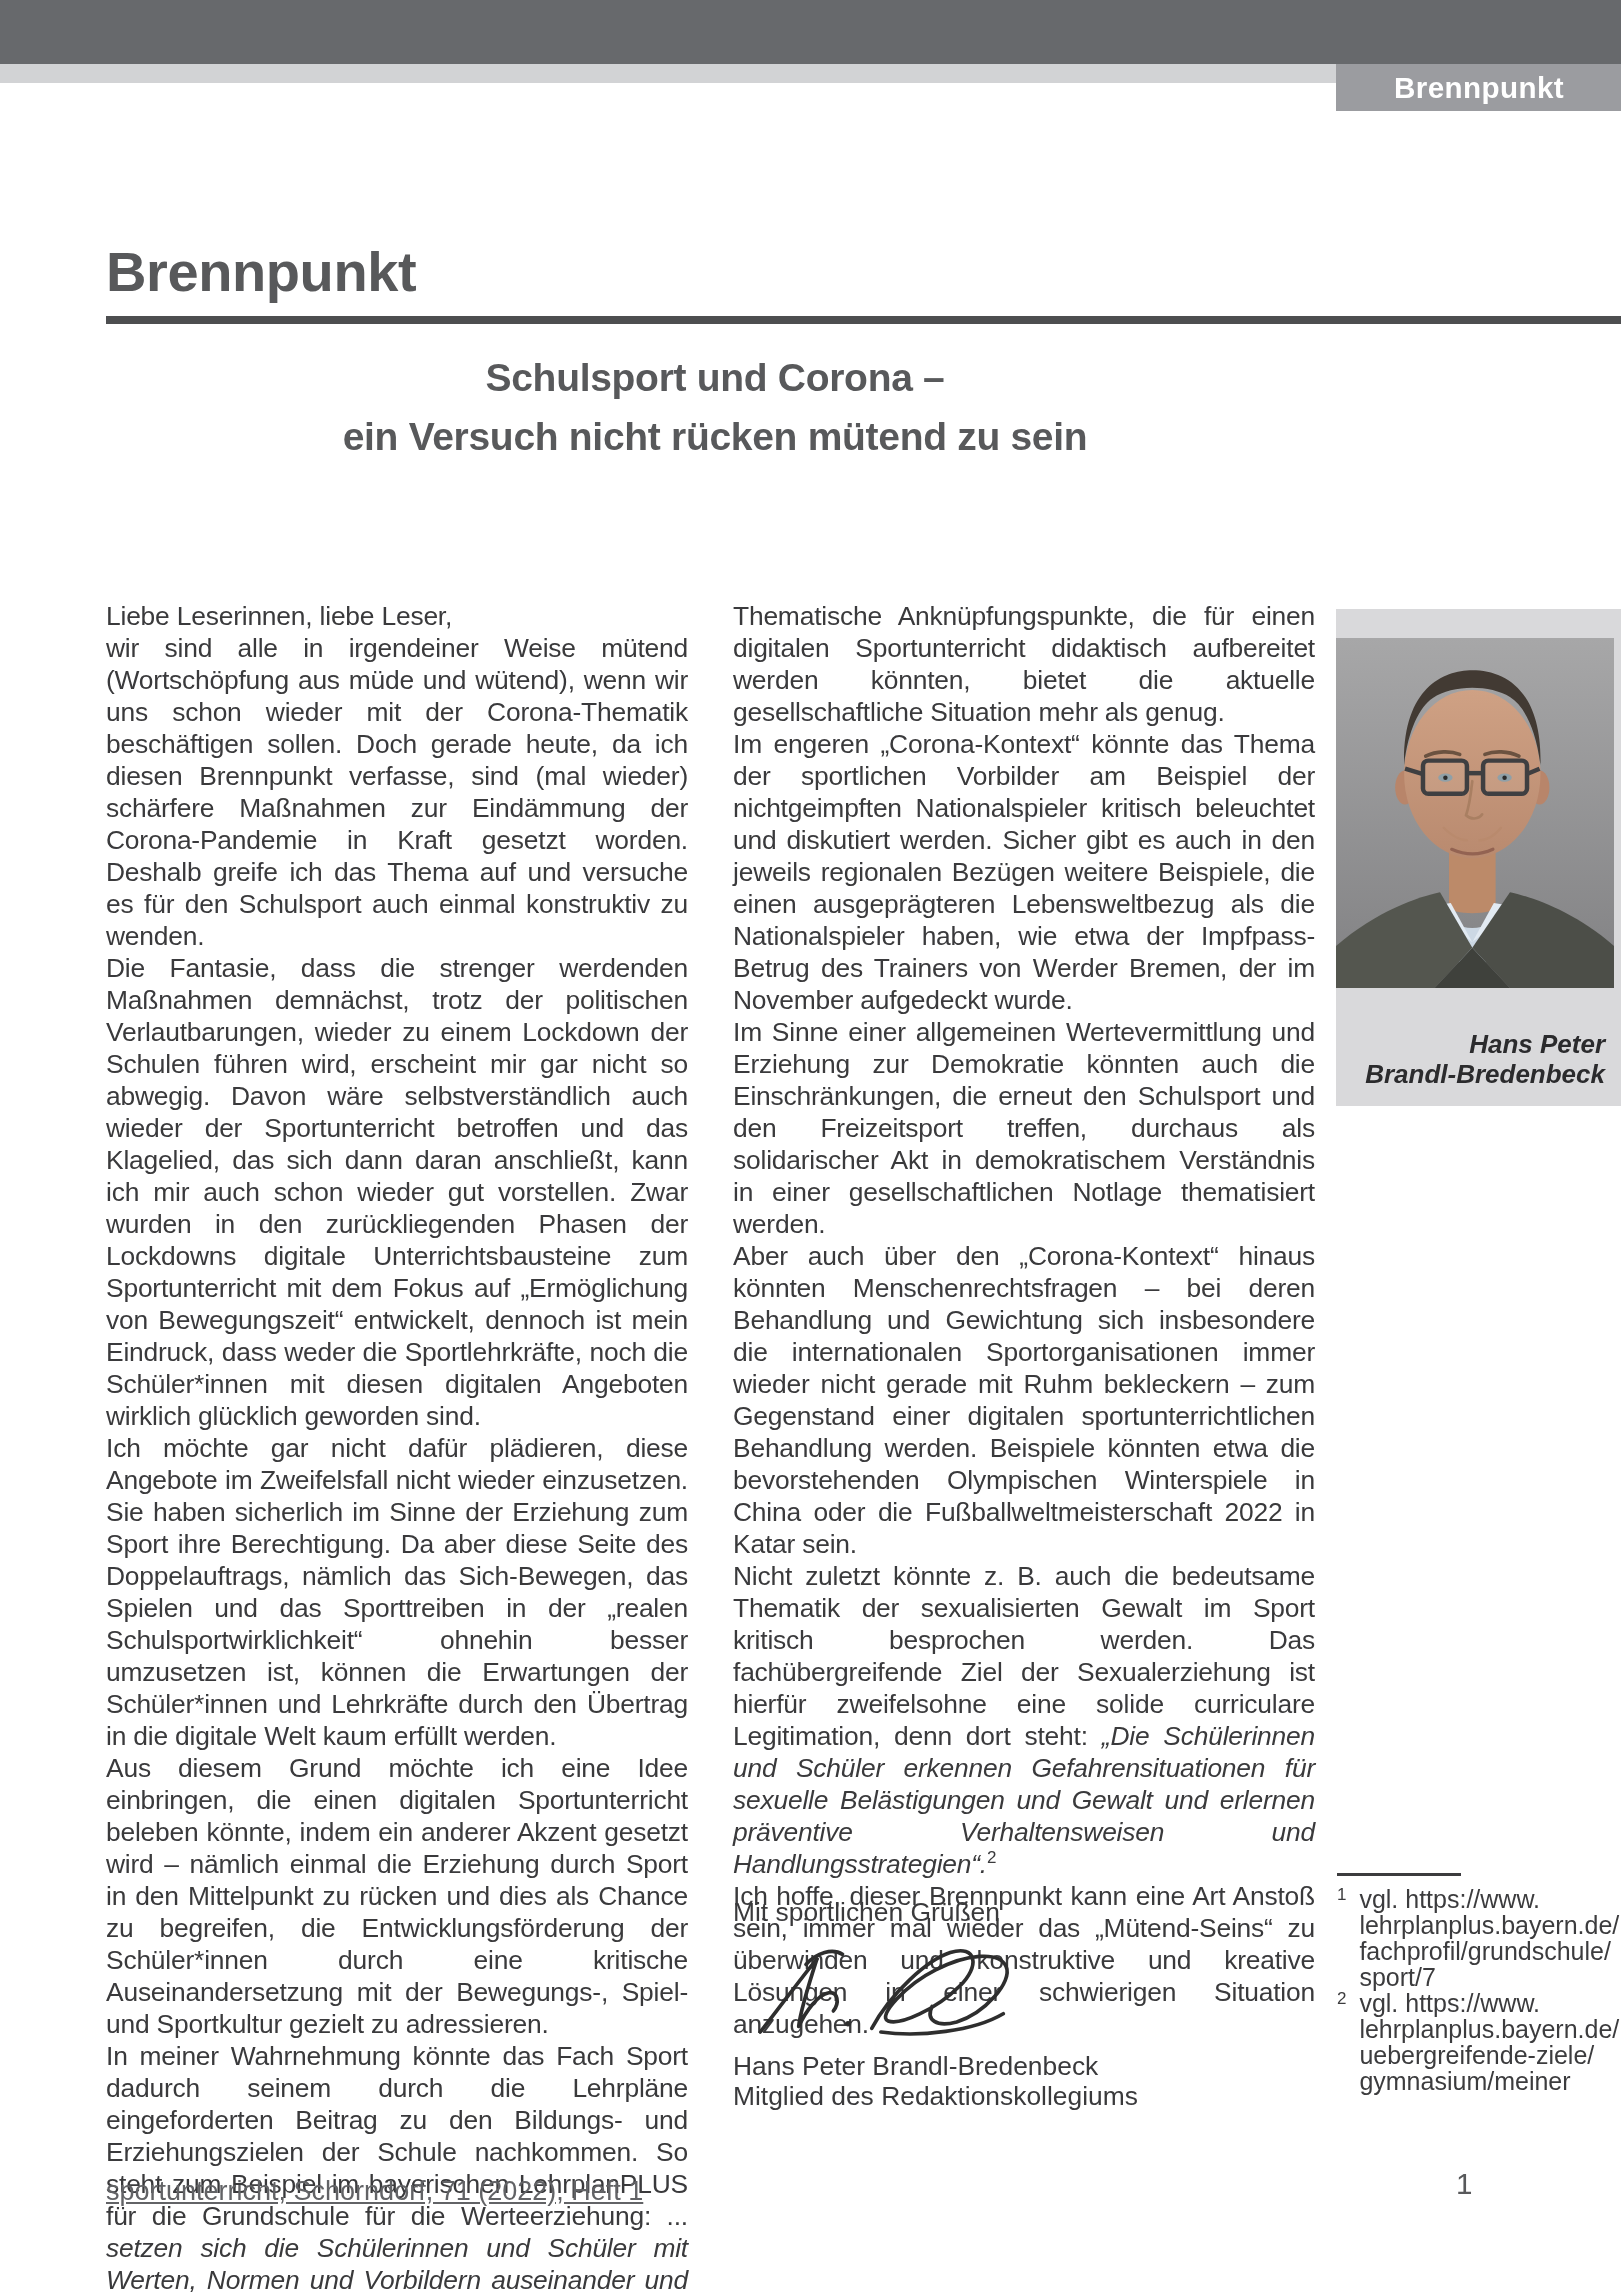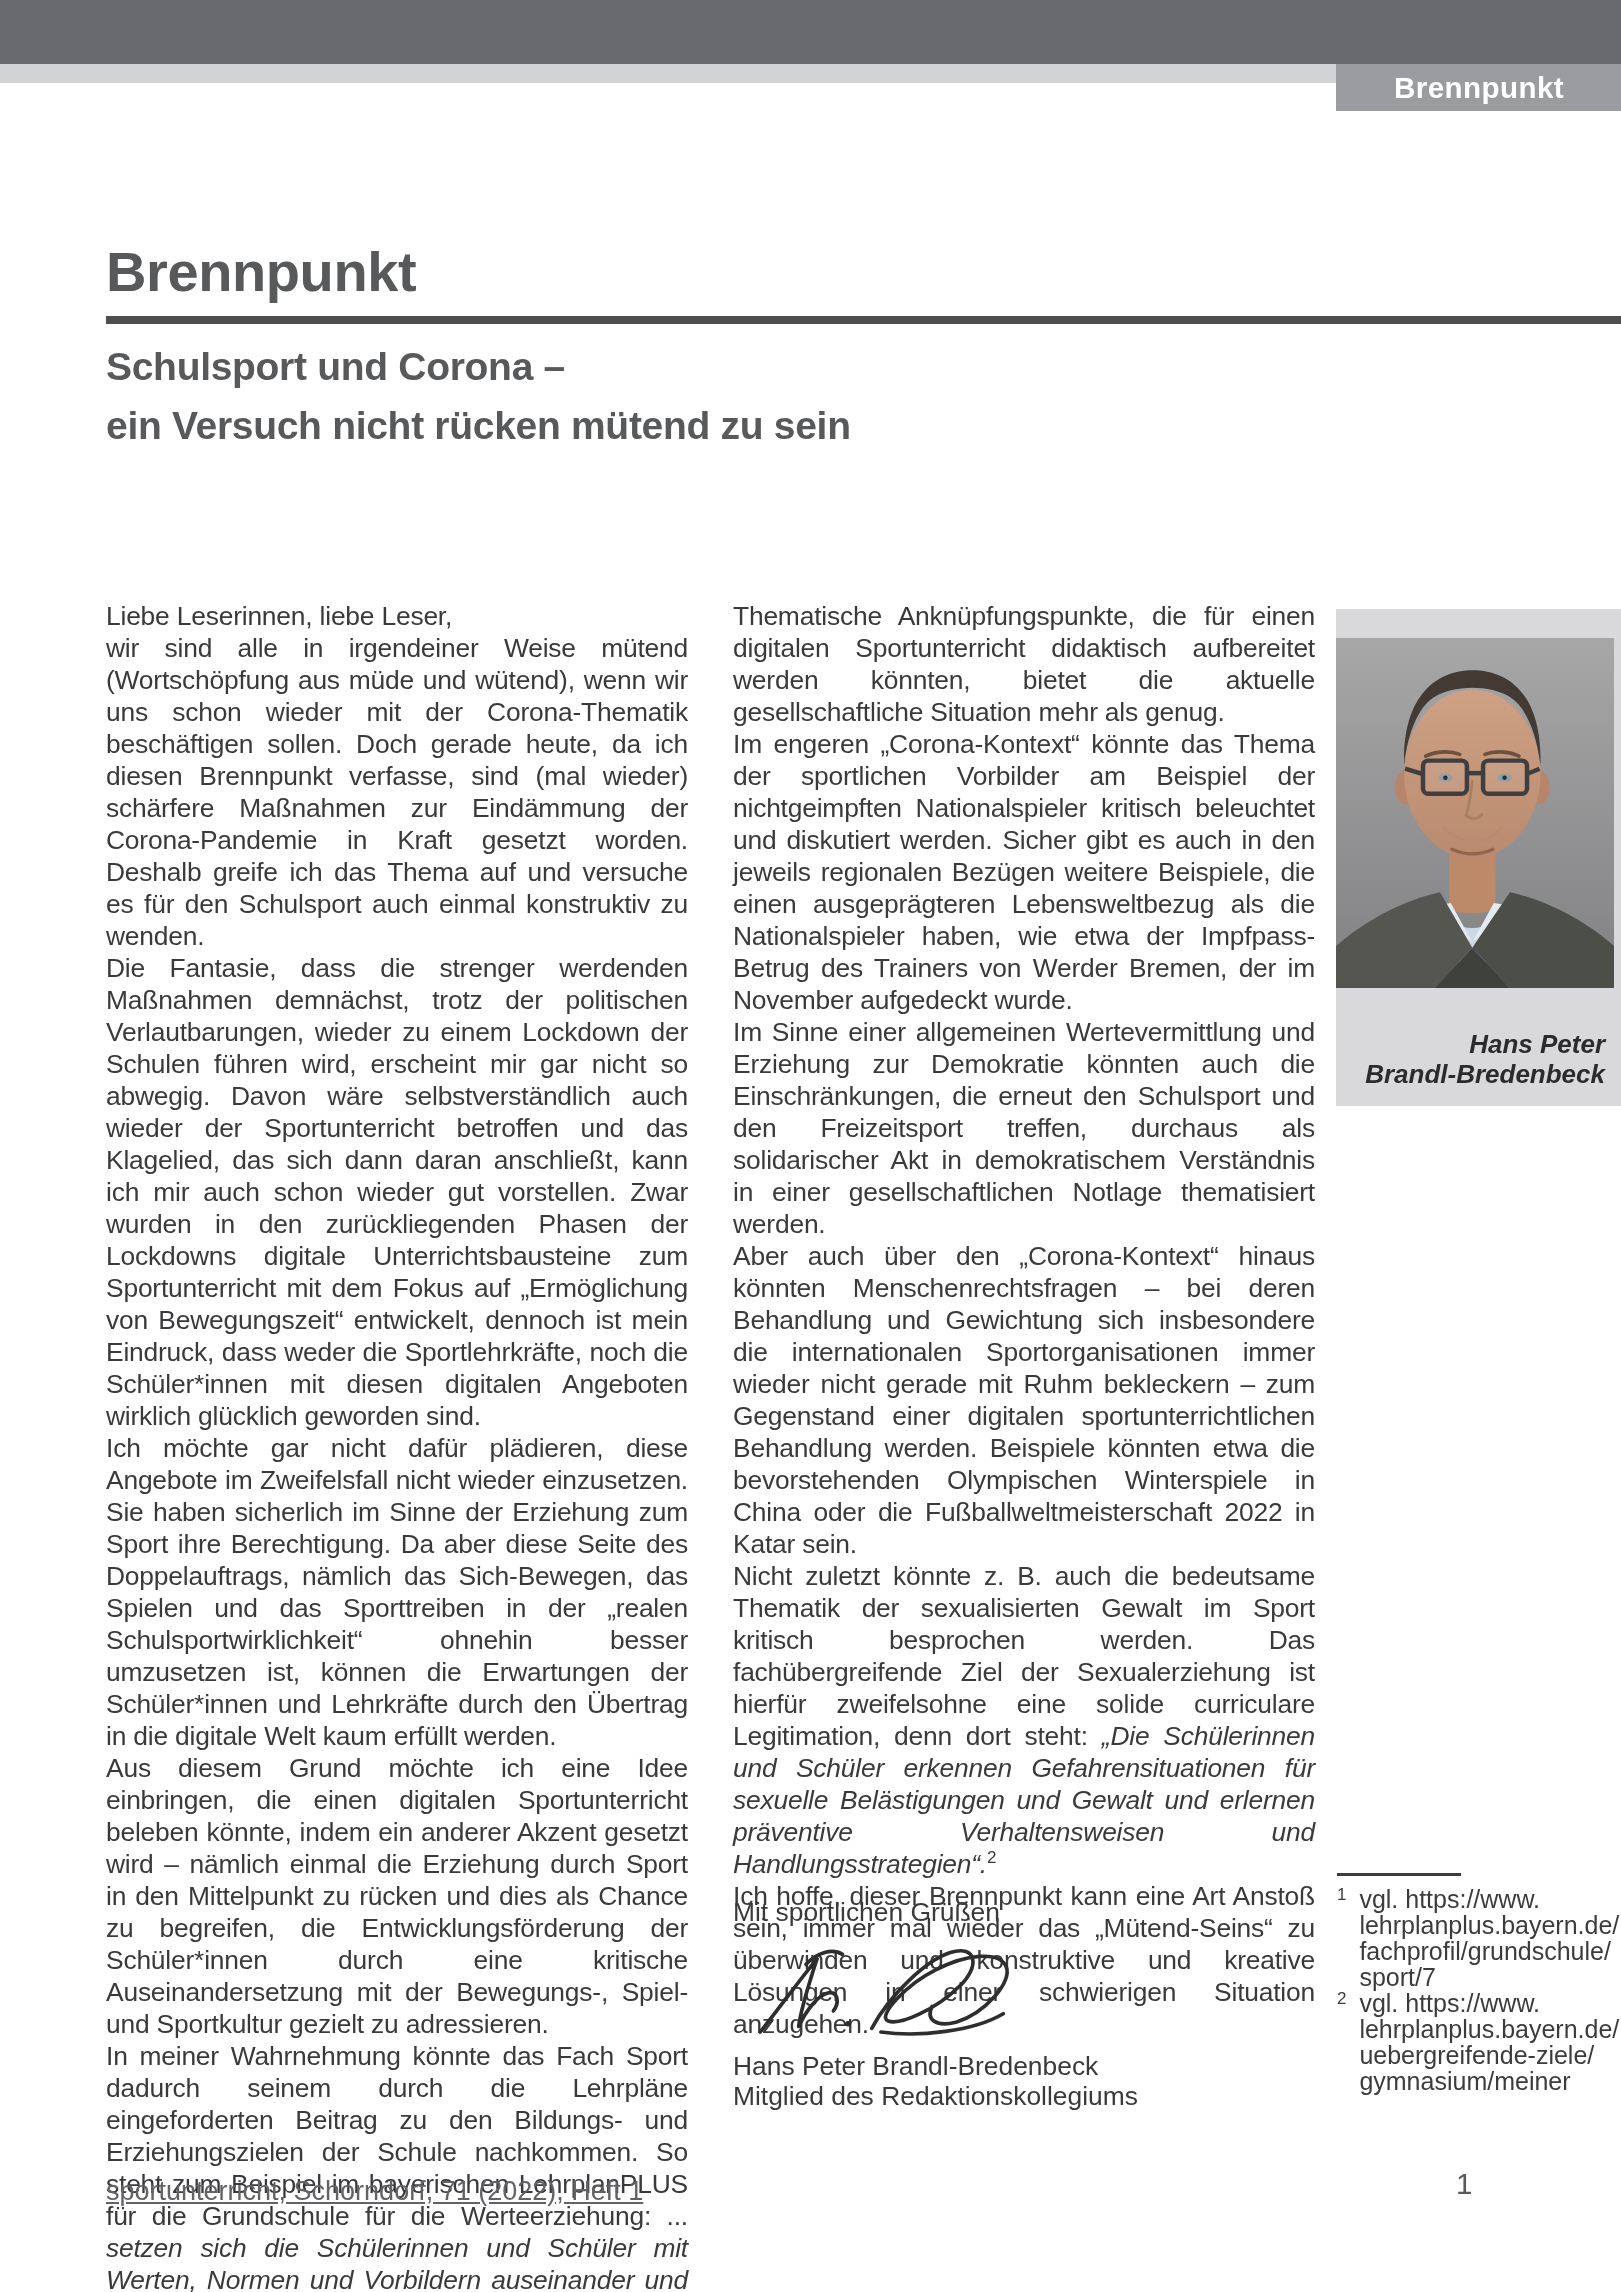--- a/index.html
+++ b/index.html
@@ -20,22 +20,22 @@
     display:flex;align-items:center;justify-content:center;
     font-size:29.6px;font-weight:bold;letter-spacing:0.4px;
   }
   
   .h1{
     position:absolute;left:106px;top:244px;
     font-size:56px;line-height:56px;font-weight:bold;color:#58595b;letter-spacing:-0.4px;
   }
   .rule{position:absolute;left:106px;top:316px;width:1516px;height:8px;background:#4d4e50;}
   .h2{
-    position:absolute;left:106px;top:337px;width:1218px;
-    font-size:39px;line-height:59px;font-weight:bold;color:#58595b;letter-spacing:-0.3px;
+    position:absolute;left:106px;top:348px;width:1218px;
+    font-size:39px;line-height:59px;font-weight:bold;color:#58595b;letter-spacing:-0.3px;text-align:center;
   }
   
   .col{
     position:absolute;top:600px;width:582px;
     font-size:26.4px;line-height:32px;color:#3a3a3c;
     text-align:justify;letter-spacing:-0.2px;
     hyphens:auto;-webkit-hyphens:auto;
   }
   .col p{margin:0;}
   .col .it{font-style:italic;}

